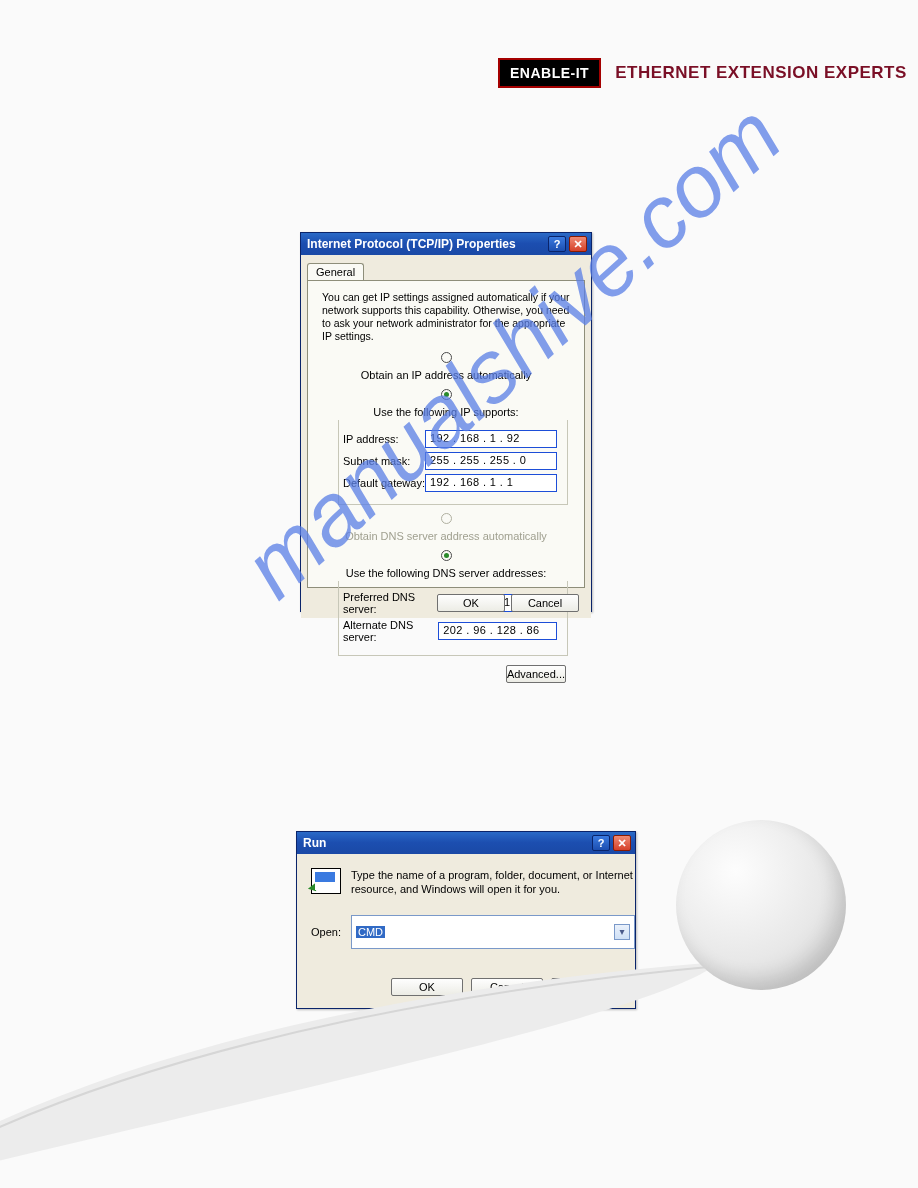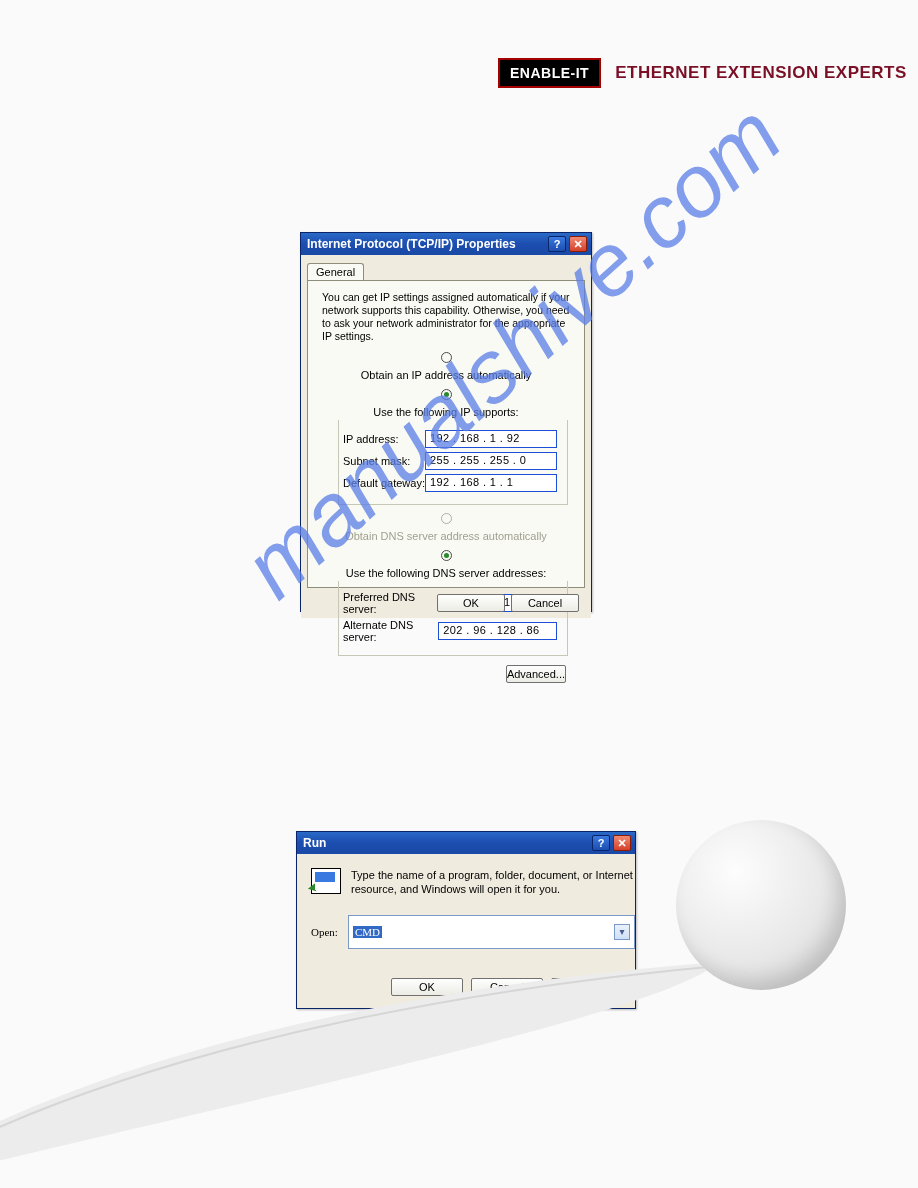--- a/index.html
+++ b/index.html
@@ -123,21 +123,21 @@
   }
   .run-icon::after {
     content:""; position:absolute; left:3px; top:13px; width:20px; height:8px; background:#fff;
   }
   .run-caret {
     position:absolute; left:-3px; top:16px; width:0;height:0;
     border-left:5px solid transparent; border-right:5px solid transparent; border-top:7px solid #2a8a2a;
     transform:rotate(-38deg);
   }
   .run-text { font-size:11px; line-height:1.3; }
-  .open-row { display:flex; align-items:center; gap:10px; margin-top:18px;font-family:Liberation Serif, serif;}
+  .open-row { display:flex; align-items:center; gap:10px; margin-top:18px;}
   .open-input {
     flex:1; height:34px; border:1px solid #7a99c9; background:#fff;
     font-size:11px; padding:2px 4px; display:flex; align-items:center;
     justify-content:space-between;
   }
   .open-sel { background:#316ac5; color:#fff; padding:0 2px;}
   .combo-arrow {
     width:16px; height:16px; border:1px solid #7a99c9; background:linear-gradient(#eaf1fb,#cfe0f6);
     display:flex; align-items:center; justify-content:center; color:#4a5a8a; font-size:10px;
   }

